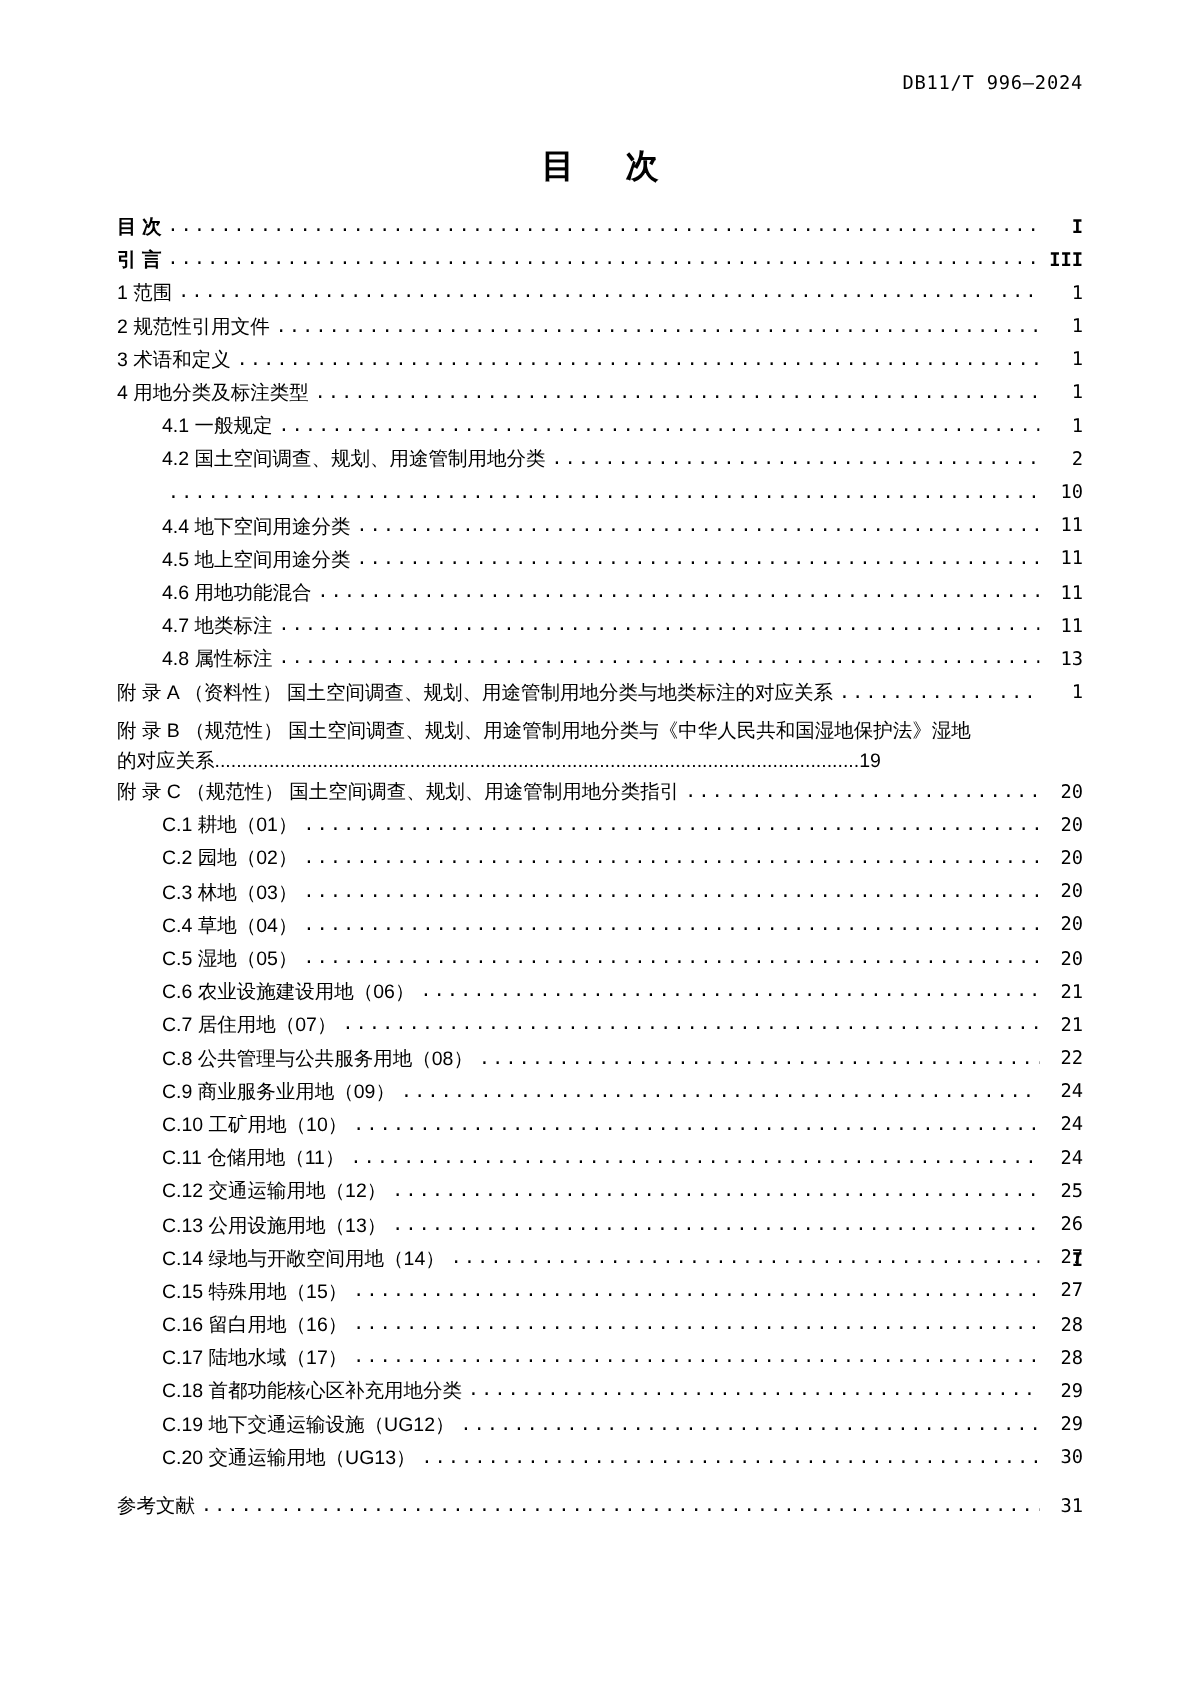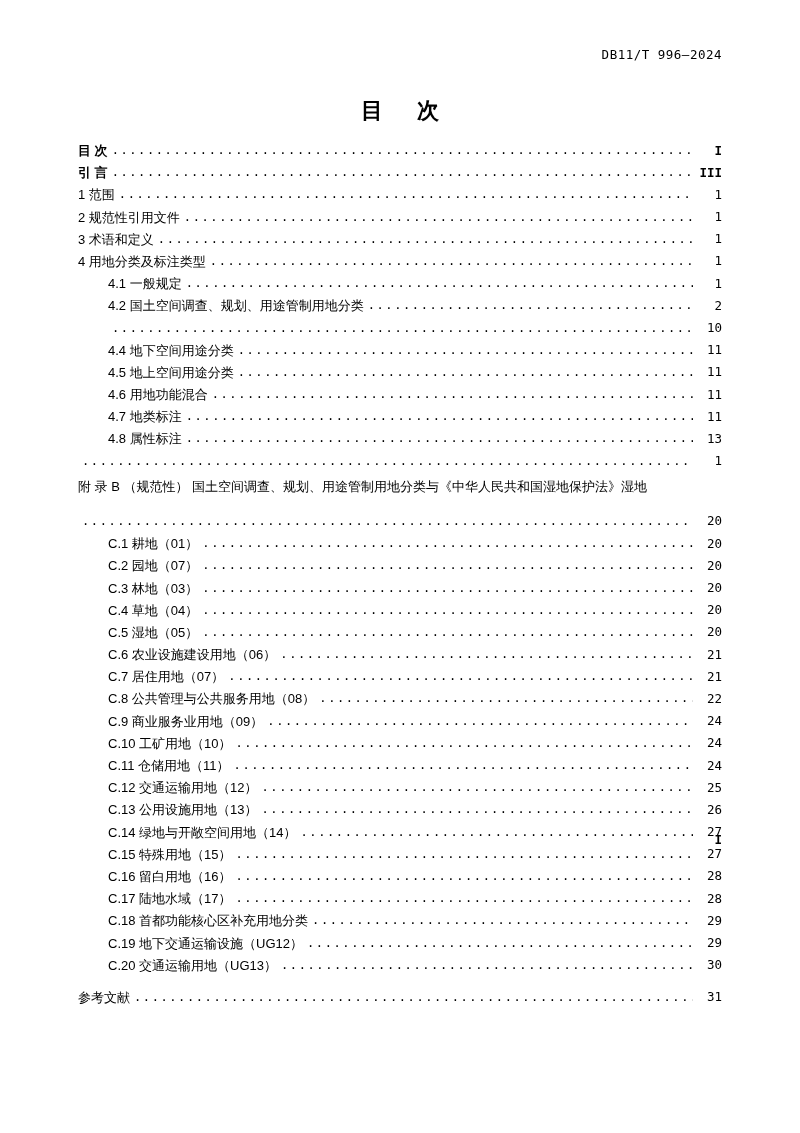--- a/index.html
+++ b/index.html
@@ -89,21 +89,21 @@
     font-family: "DejaVu Sans Mono", monospace;
   }
   
   .lvl0 { margin-left: 0; }
   .lvl2 { margin-left: 30px; }
 
   .wrapped {
     font-size: 13px;
     line-height: 1.55;
     font-family: "Liberation Sans", sans-serif;
-    margin-bottom: 18px;
+    margin-bottom: 4px;
   }
   .wrapped .line1 {
     display: flex;
     align-items: flex-end;
     white-space: nowrap;
   }
   .wrapped .line2 {
     display: flex;
     align-items: flex-end;
     white-space: nowrap;
@@ -194,44 +194,51 @@
           <span class="label">4.7   地类标注</span>
           <span class="dots">.......................................................................................................................</span>
           <span class="pg">11</span>
         </div>
         <div class="row lvl2">
           <span class="label">4.8   属性标注</span>
           <span class="dots">.......................................................................................................................</span>
           <span class="pg">13</span>
         </div>
         <div class="row lvl0">
+          <span class="label">附  录  A （资料性）  国土空间调查、规划、用途管制用地分类与地类标注的对应关系</span>
           <span class="dots">.......................................................................................................................</span>
           <span class="pg">1</span>
         </div>
       </div>
 
     <div class="wrapped">
       <div class="line1">
         <span class="label">附  录  B （规范性）  国土空间调查、规划、用途管制用地分类与《中华人民共和国湿地保护法》湿地</span>
       </div>
+      <div class="line2">
+        <span class="label">的对应关系</span>
+        <span class="dots">.......................................................................................................................</span>
+        <span class="pg">19</span>
+      </div>
     </div>
 
     <div class="row lvl0">
+      <span class="label">附  录  C （规范性）  国土空间调查、规划、用途管制用地分类指引</span>
       <span class="dots">.......................................................................................................................</span>
       <span class="pg">20</span>
     </div>
 
     <div id="toc-c">
         <div class="row lvl2">
           <span class="label">C.1   耕地（01）</span>
           <span class="dots">.......................................................................................................................</span>
           <span class="pg">20</span>
         </div>
         <div class="row lvl2">
-          <span class="label">C.2   园地（07）</span>
+          <span class="label">C.2   园地（02）</span>
           <span class="dots">.......................................................................................................................</span>
           <span class="pg">20</span>
         </div>
         <div class="row lvl2">
           <span class="label">C.3   林地（03）</span>
           <span class="dots">.......................................................................................................................</span>
           <span class="pg">20</span>
         </div>
         <div class="row lvl2">
           <span class="label">C.4   草地（04）</span>

